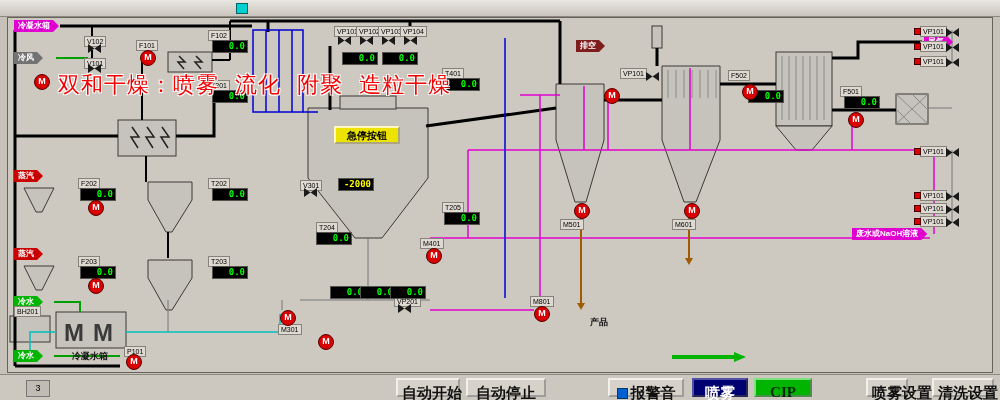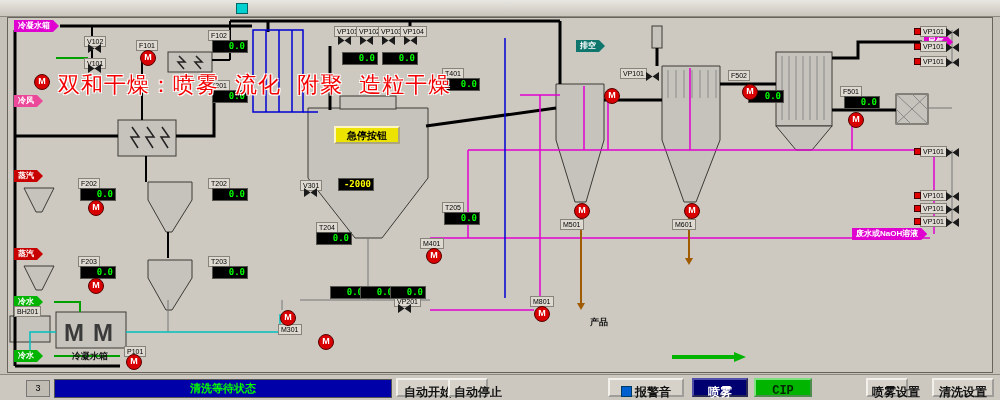--- a/index.html
+++ b/index.html
@@ -28,21 +28,21 @@
   .watermark{position:absolute;left:58px;top:70px;font-size:22px;font-weight:normal;color:#f30000;
        letter-spacing:1px;word-spacing:9px;white-space:nowrap;z-index:40;
        text-shadow:-1px -1px 0 #fff,1px -1px 0 #fff,-1px 1px 0 #fff,1px 1px 0 #fff}
   .estop{position:absolute;left:334px;top:126px;width:66px;height:18px;background:#ece300;
        border:2px outset #fff6c0;font-size:10px;font-weight:bold;color:#000;text-align:center;
        line-height:13px;z-index:5;padding:0;cursor:pointer;font-family:inherit}
   .plabel{position:absolute;font-size:9px;font-weight:bold;color:#111;z-index:5;white-space:nowrap}
   .bottombar{position:absolute;left:0;top:374px;width:1000px;height:26px;background:#ccc8c0;
        border-top:1px solid #8a8880;z-index:10}
   .btn{position:absolute;top:3px;height:19px;background:#d6d2ca;border:2px outset #f2f0ea;
-       font-family:Liberation Mono, monospace;font-size:12px;font-weight:bold;color:#111;padding:4px 4px;cursor:pointer;white-space:nowrap}
+       font-family:Liberation Serif, serif;font-size:15px;font-weight:bold;color:#111;padding:4px 4px;cursor:pointer;white-space:nowrap}
   .spin{position:absolute;left:26px;top:5px;width:22px;height:15px;background:#c0bcb4;border:1px solid #777;
        font-size:9px;text-align:center;line-height:15px;cursor:pointer}
   .statusbox{position:absolute;left:54px;top:4px;width:336px;height:17px;background:#0000a8;
        border:1px solid #555;color:#00ff00;font-size:11px;font-weight:bold;text-align:center;line-height:17px}
   .alarm-icon{display:inline-block;width:9px;height:9px;background:#0060d0;border:1px solid #003a66;
        margin-right:3px;vertical-align:-1px}
 </style>
 </head>
 <body>
 
@@ -189,26 +189,26 @@
 </svg>
 
 <div class="watermark">双和干燥：喷雾 流化 附聚 造粒干燥</div>
 
 <button class="estop">急停按钮</button>
 <div class="plabel" style="left:590px;top:316px">产品</div>
 <div class="plabel" style="left:72px;top:350px">冷凝水箱</div>
 
 <div id="overlay">
     <div class="src-tag" style="left: 14px; top: 20px; background: rgb(224, 0, 208);">冷凝水箱</div>
-    <div class="src-tag" style="left: 14px; top: 52px; background: #ec4899; margin-top: 43px;">冷风</div>
+    <div class="src-tag" style="left: 14px; top: 52px; background: #737373;">冷风</div>
     <div class="src-tag" style="left: 14px; top: 170px; background: rgb(200, 0, 0);">蒸汽</div>
     <div class="src-tag" style="left: 14px; top: 248px; background: rgb(200, 0, 0);">蒸汽</div>
     <div class="src-tag" style="left: 14px; top: 296px; background: rgb(0, 180, 0);">冷水</div>
     <div class="src-tag" style="left: 14px; top: 350px; background: rgb(0, 180, 0);">冷水</div>
-    <div class="src-tag" style="left: 576px; top: 40px; background: #0f766e; text-align: center;">排空</div>
+    <div class="src-tag" style="left: 576px; top: 40px; background: #7f1d1d; text-align: center;">排空</div>
     <div class="src-tag" style="left: 924px; top: 36px; background: rgb(224, 0, 208);">尾气</div>
     <div class="src-tag" style="left: 852px; top: 228px; background: rgb(224, 0, 208);">废水或NaOH溶液</div>
     <div class="tag" style="left: 84px; top: 36px;">V102</div>
     <div class="tag" style="left: 84px; top: 58px;">V101</div>
     <div class="tag" style="left: 136px; top: 40px;">F101</div>
     <div class="tag" style="left: 208px; top: 30px;">F102</div>
     <div class="tag" style="left: 208px; top: 80px;">T201</div>
     <div class="tag" style="left: 334px; top: 26px;">VP101</div>
     <div class="tag" style="left: 356px; top: 26px;">VP102</div>
     <div class="tag" style="left: 378px; top: 26px;">VP103</div>
@@ -322,23 +322,22 @@
     <div class="led" style="left: 914px; top: 43px;"></div>
     <div class="led" style="left: 914px; top: 58px;"></div>
     <div class="led" style="left: 914px; top: 148px;"></div>
     <div class="led" style="left: 914px; top: 192px;"></div>
     <div class="led" style="left: 914px; top: 205px;"></div>
     <div class="led" style="left: 914px; top: 218px;"></div>
   </div>
 
 <div class="bottombar">
   <div class="spin"><span>3</span></div>
-  <div class="statusbox"><span>清洗等待状态</span></div>
   <button class="btn" style="left:396px;width:64px">自动开始</button>
-  <button class="btn" style="left:448px;width:40px">自动停止</button>
+  <button class="btn" style="left:466px;width:80px">自动停止</button>
   <button class="btn" style="left:608px;width:76px">
     <span class="alarm-icon"></span><span>报警音</span>
   </button>
   <button class="btn" style="left:692px;width:56px;background:#000070;color:#fff;border-color:#5050a8">喷雾</button>
   <button class="btn" style="left:754px;width:58px;background:#00b400;color:#002800;border-color:#7fe07f">CIP</button>
   <button class="btn" style="left:866px;width:42px">喷雾设置</button>
   <button class="btn" style="left:932px;width:62px">清洗设置</button>
 </div>
 
 </body></html>

